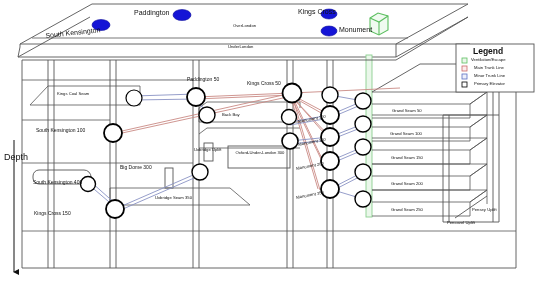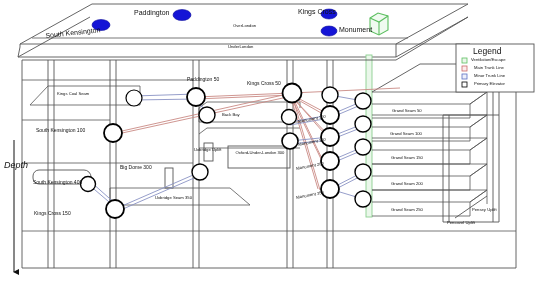--- a/index.html
+++ b/index.html
@@ -217,23 +217,23 @@
   </svg>
 
   <div class="lbl lbl-md" style="left:45px;top:32px;transform:rotate(-6deg);transform-origin:left top;">South Kensington</div>
   <div class="lbl lbl-md" style="left:134px;top:9px;">Paddington</div>
   <div class="lbl lbl-md" style="left:298px;top:8px;">Kings Cross</div>
   <div class="lbl lbl-md" style="left:339px;top:26px;">Monument</div>
 
   <div class="lbl lbl-xs" style="left:233px;top:23px;">OverLondon</div>
   <div class="lbl lbl-xs" style="left:228px;top:44px;">UnderLondon</div>
 
-  <div class="lbl lbl-lg" style="left:4px;top:160px;font-style:italic;">Depth</div>
-
-  <div class="lbl lbl-legend-title" style="left:473px;top:46px;">Legend</div>
+  <div class="lbl lbl-lg" style="left:4px;top:152px;">Depth</div>
+
+  <div class="lbl lbl-legend-title" style="left:473px;top:46px;font-weight:bold;">Legend</div>
   <div class="lbl lbl-xs" style="left:471px;top:57px;">Ventilation/Escape</div>
   <div class="lbl lbl-xs" style="left:474px;top:65px;">Main Trunk Line</div>
   <div class="lbl lbl-xs" style="left:474px;top:73px;">Minor Trunk Line</div>
   <div class="lbl lbl-xs" style="left:474px;top:81px;">Primary Elevator</div>
 
   <div class="lbl lbl-sm" style="left:187px;top:76px;">Paddington 50</div>
   <div class="lbl lbl-sm" style="left:36px;top:127px;">South Kensington 100</div>
   <div class="lbl lbl-sm" style="left:247px;top:80px;">Kings Cross 50</div>
   <div class="lbl lbl-sm" style="left:120px;top:164px;">Big Dome 300</div>
   <div class="lbl lbl-sm" style="left:33px;top:179px;">South Kensington 400</div>

